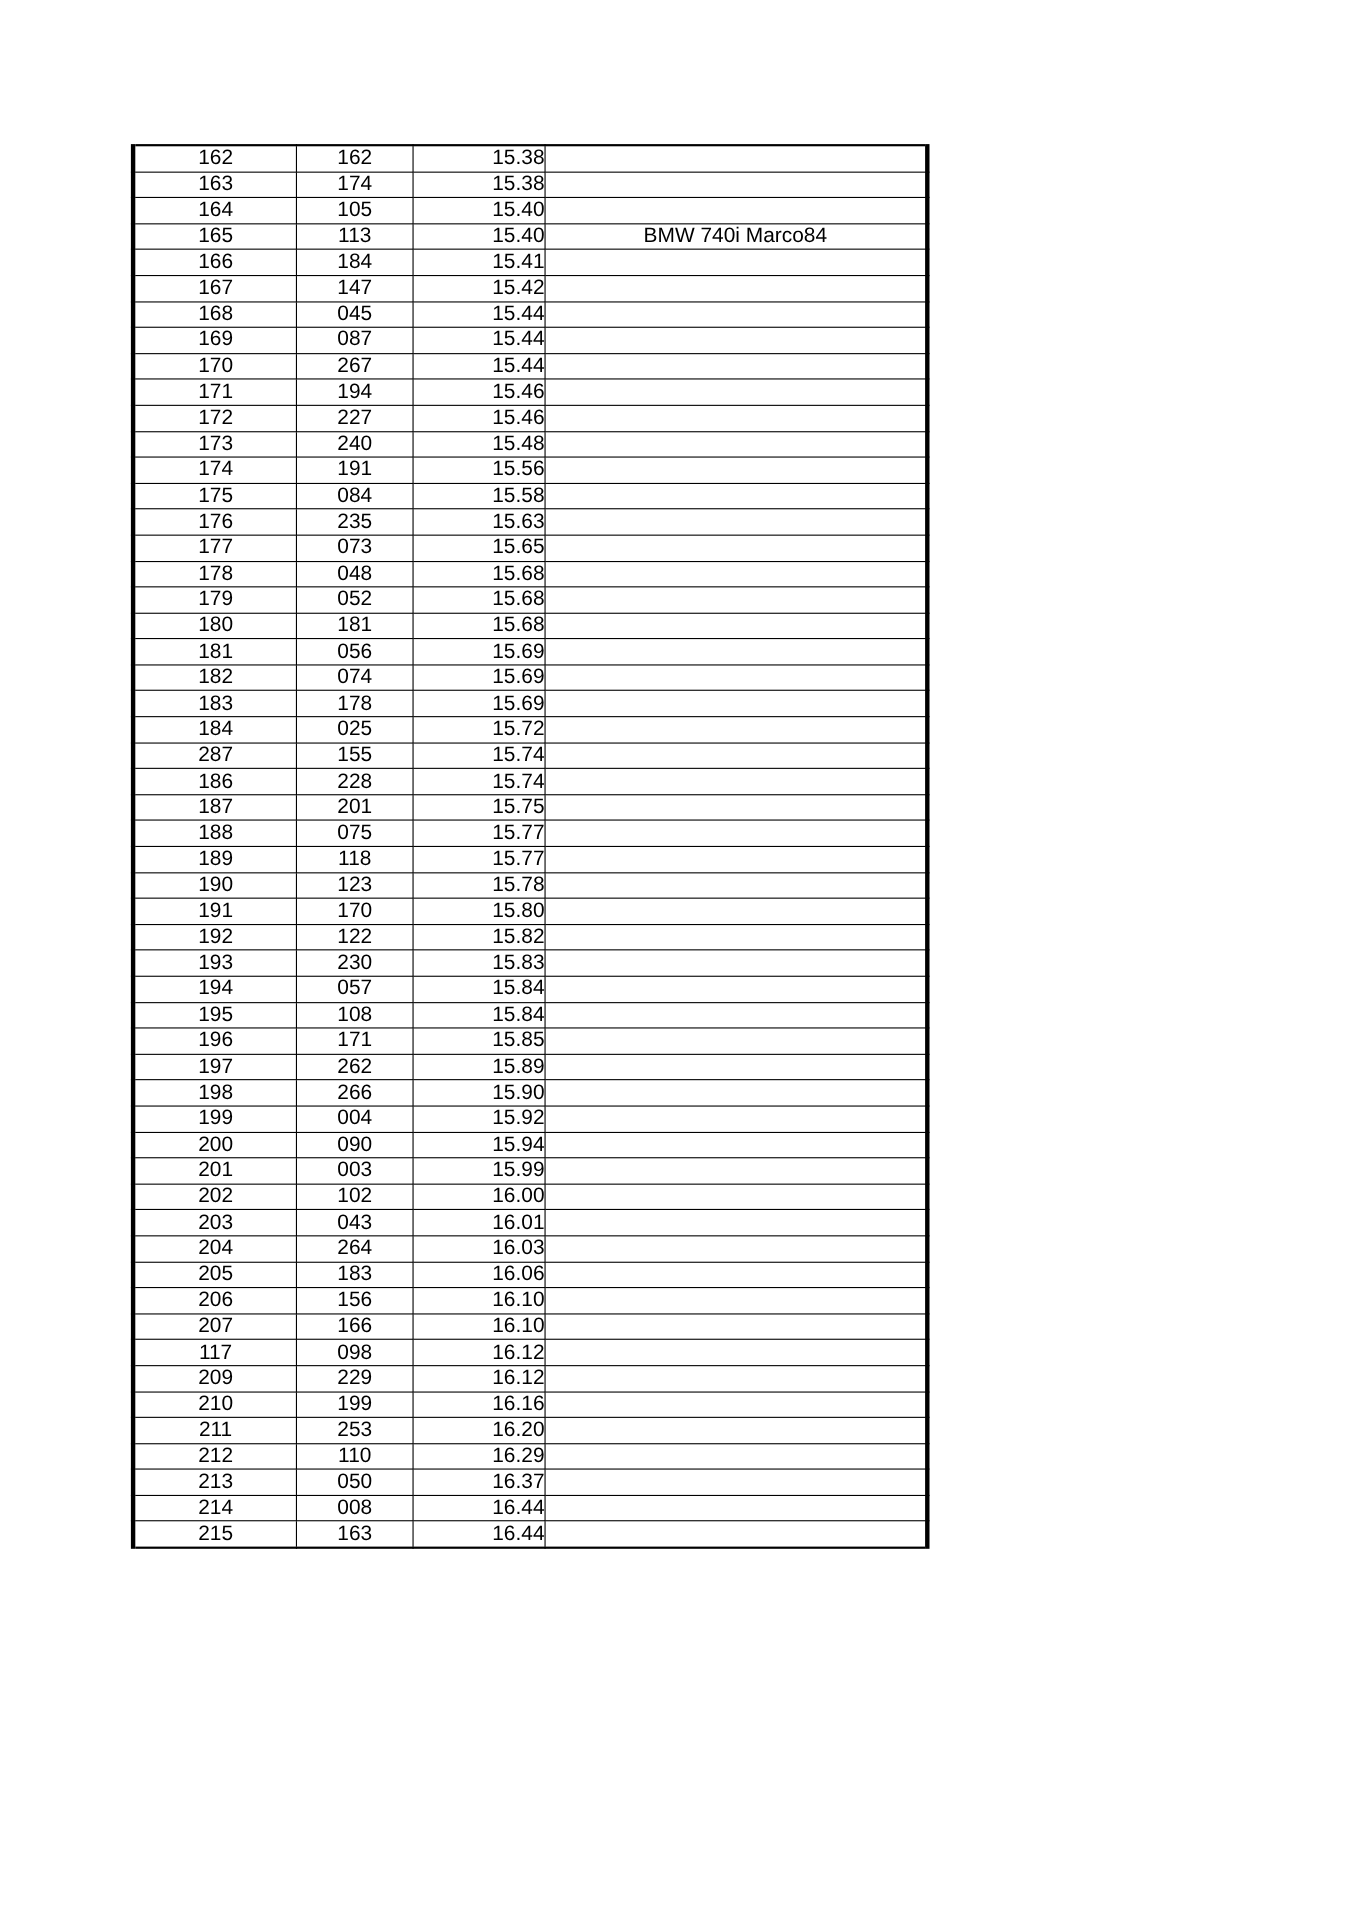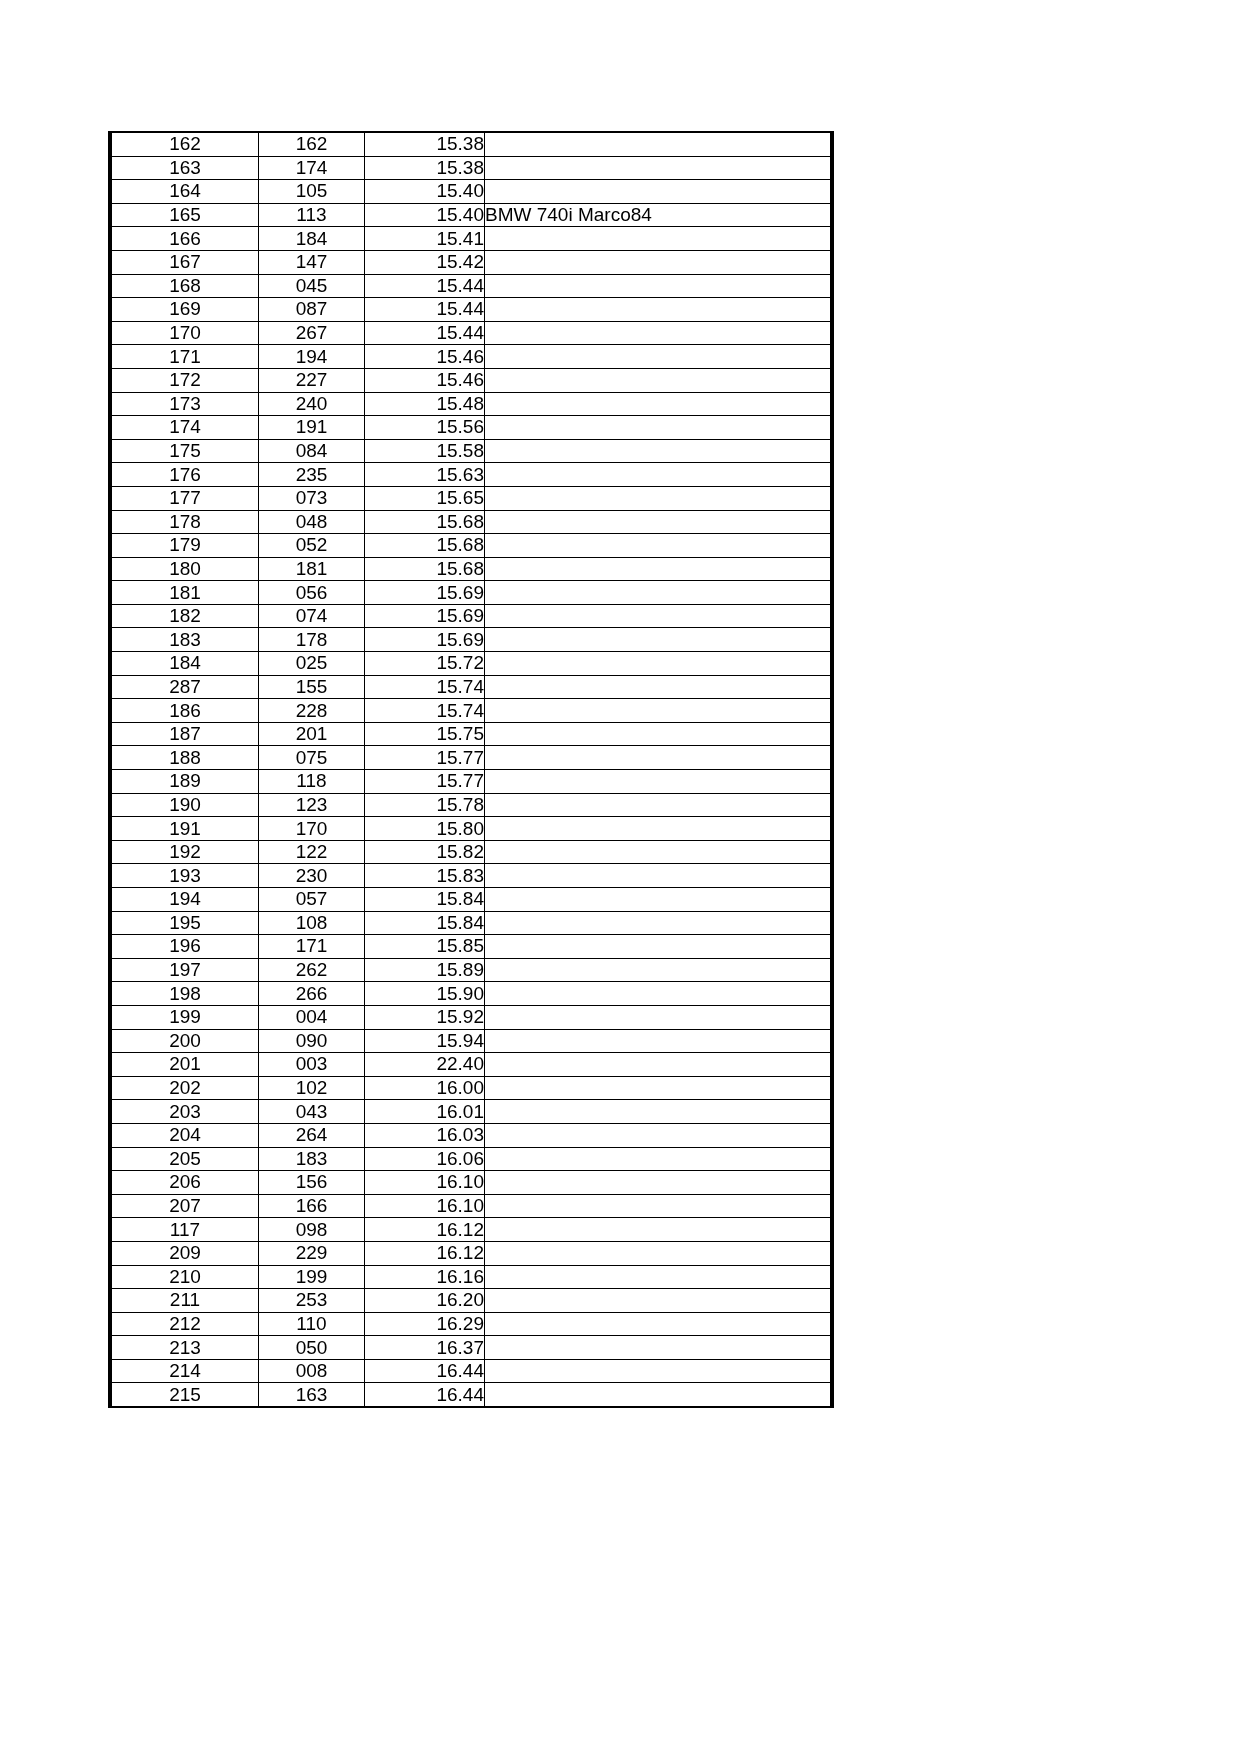--- a/index.html
+++ b/index.html
@@ -17,21 +17,21 @@
     .page {
       position: absolute;
       left: 0;
       top: 0;
       width: 1241px;
       height: 1754px;
       background: #ffffff;
     }
     table.results {
       position: absolute;
-      left: 108px;
+      left: 119px;
       top: 131px;
       border-collapse: collapse;
       table-layout: fixed;
       border-left: 4px solid #000;
       border-right: 4px solid #000;
       border-top: 2px solid #000;
       border-bottom: 2px solid #000;
     }
     table.results td {
       border: 1px solid #000;
@@ -39,21 +39,21 @@
       padding: 0;
       font-size: 19px;
       line-height: 22px;
       white-space: nowrap;
       overflow: hidden;
       vertical-align: middle;
     }
     td.c-rank { width: 146px; text-align: center; }
     td.c-id { width: 105px; text-align: center; }
     td.c-time { width: 119px; text-align: right; padding-left: 3px; }
-    td.c-note { width: 345px; }
+    td.c-note { width: 345px; text-align: center; }
   </style>
 </head>
 <body>
 
 <div class="page">
   <table class="results">
     <tbody id="results-body">
         <tr>
           <td class="c-rank">162</td>
           <td class="c-id">162</td>
@@ -284,21 +284,21 @@
         </tr>
         <tr>
           <td class="c-rank">200</td>
           <td class="c-id">090</td>
           <td class="c-time">15.94</td>
           <td class="c-note"></td>
         </tr>
         <tr>
           <td class="c-rank">201</td>
           <td class="c-id">003</td>
-          <td class="c-time">22.40</td>
+          <td class="c-time">15.99</td>
           <td class="c-note"></td>
         </tr>
         <tr>
           <td class="c-rank">202</td>
           <td class="c-id">102</td>
           <td class="c-time">16.00</td>
           <td class="c-note"></td>
         </tr>
         <tr>
           <td class="c-rank">203</td>

